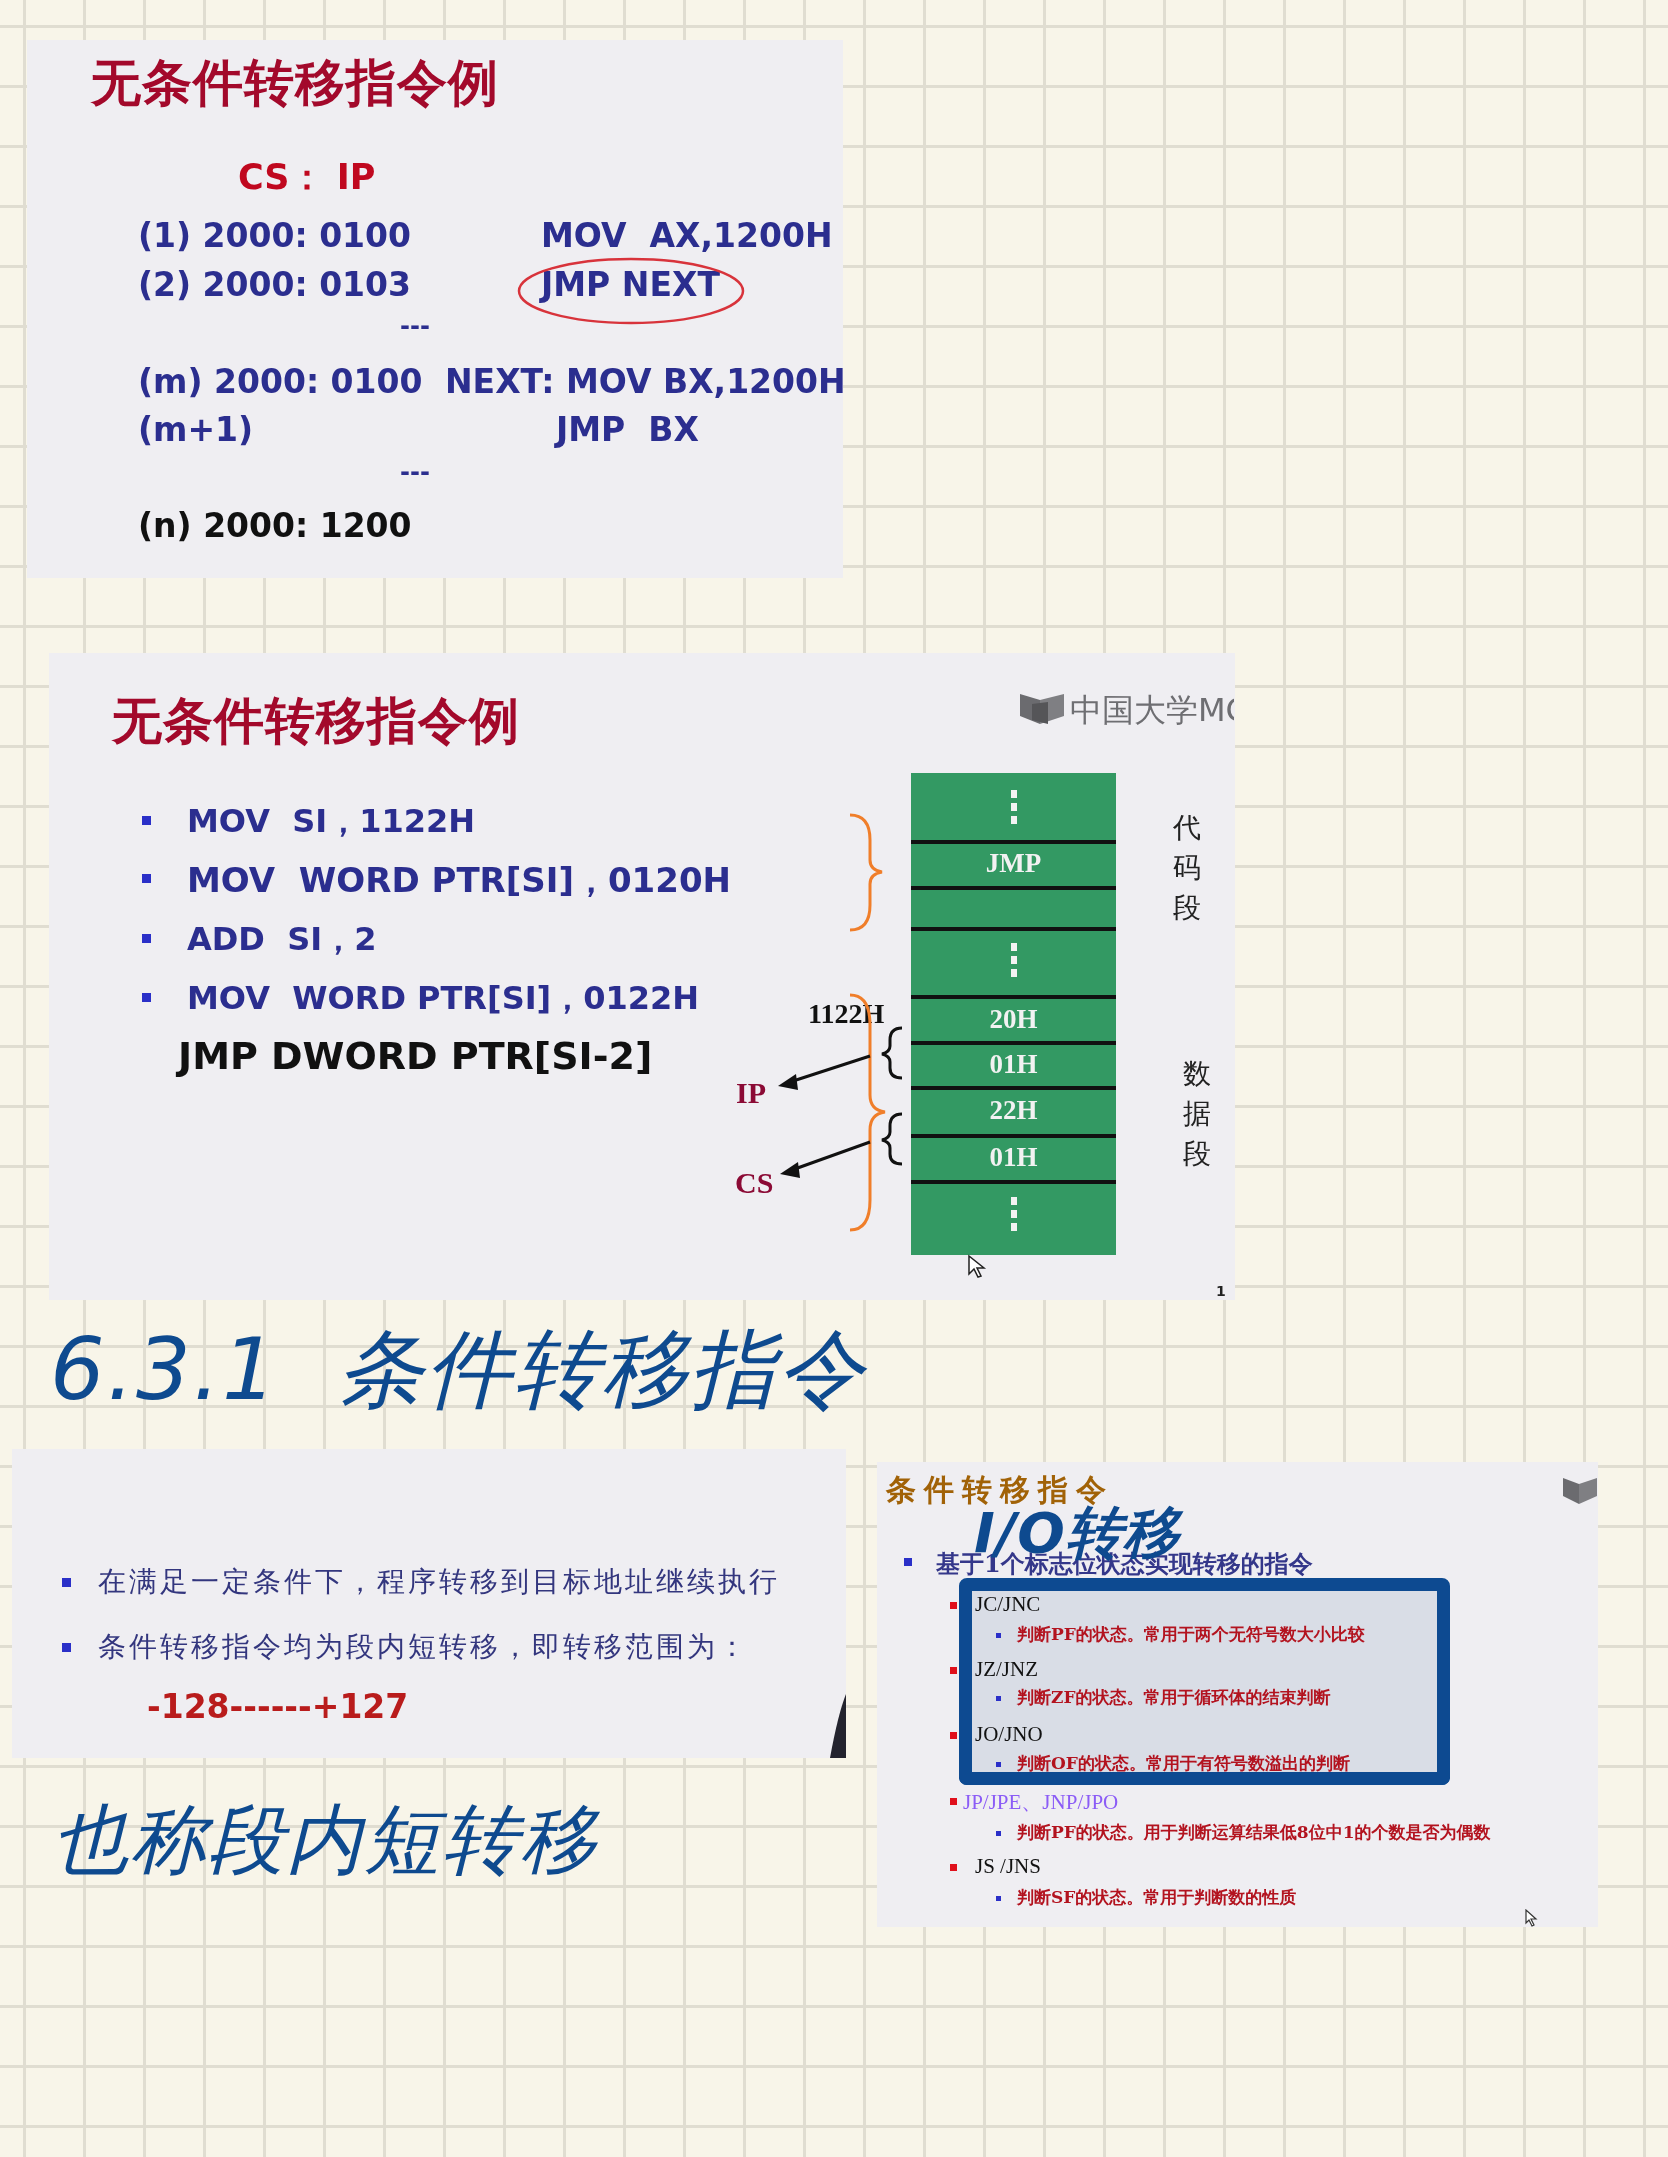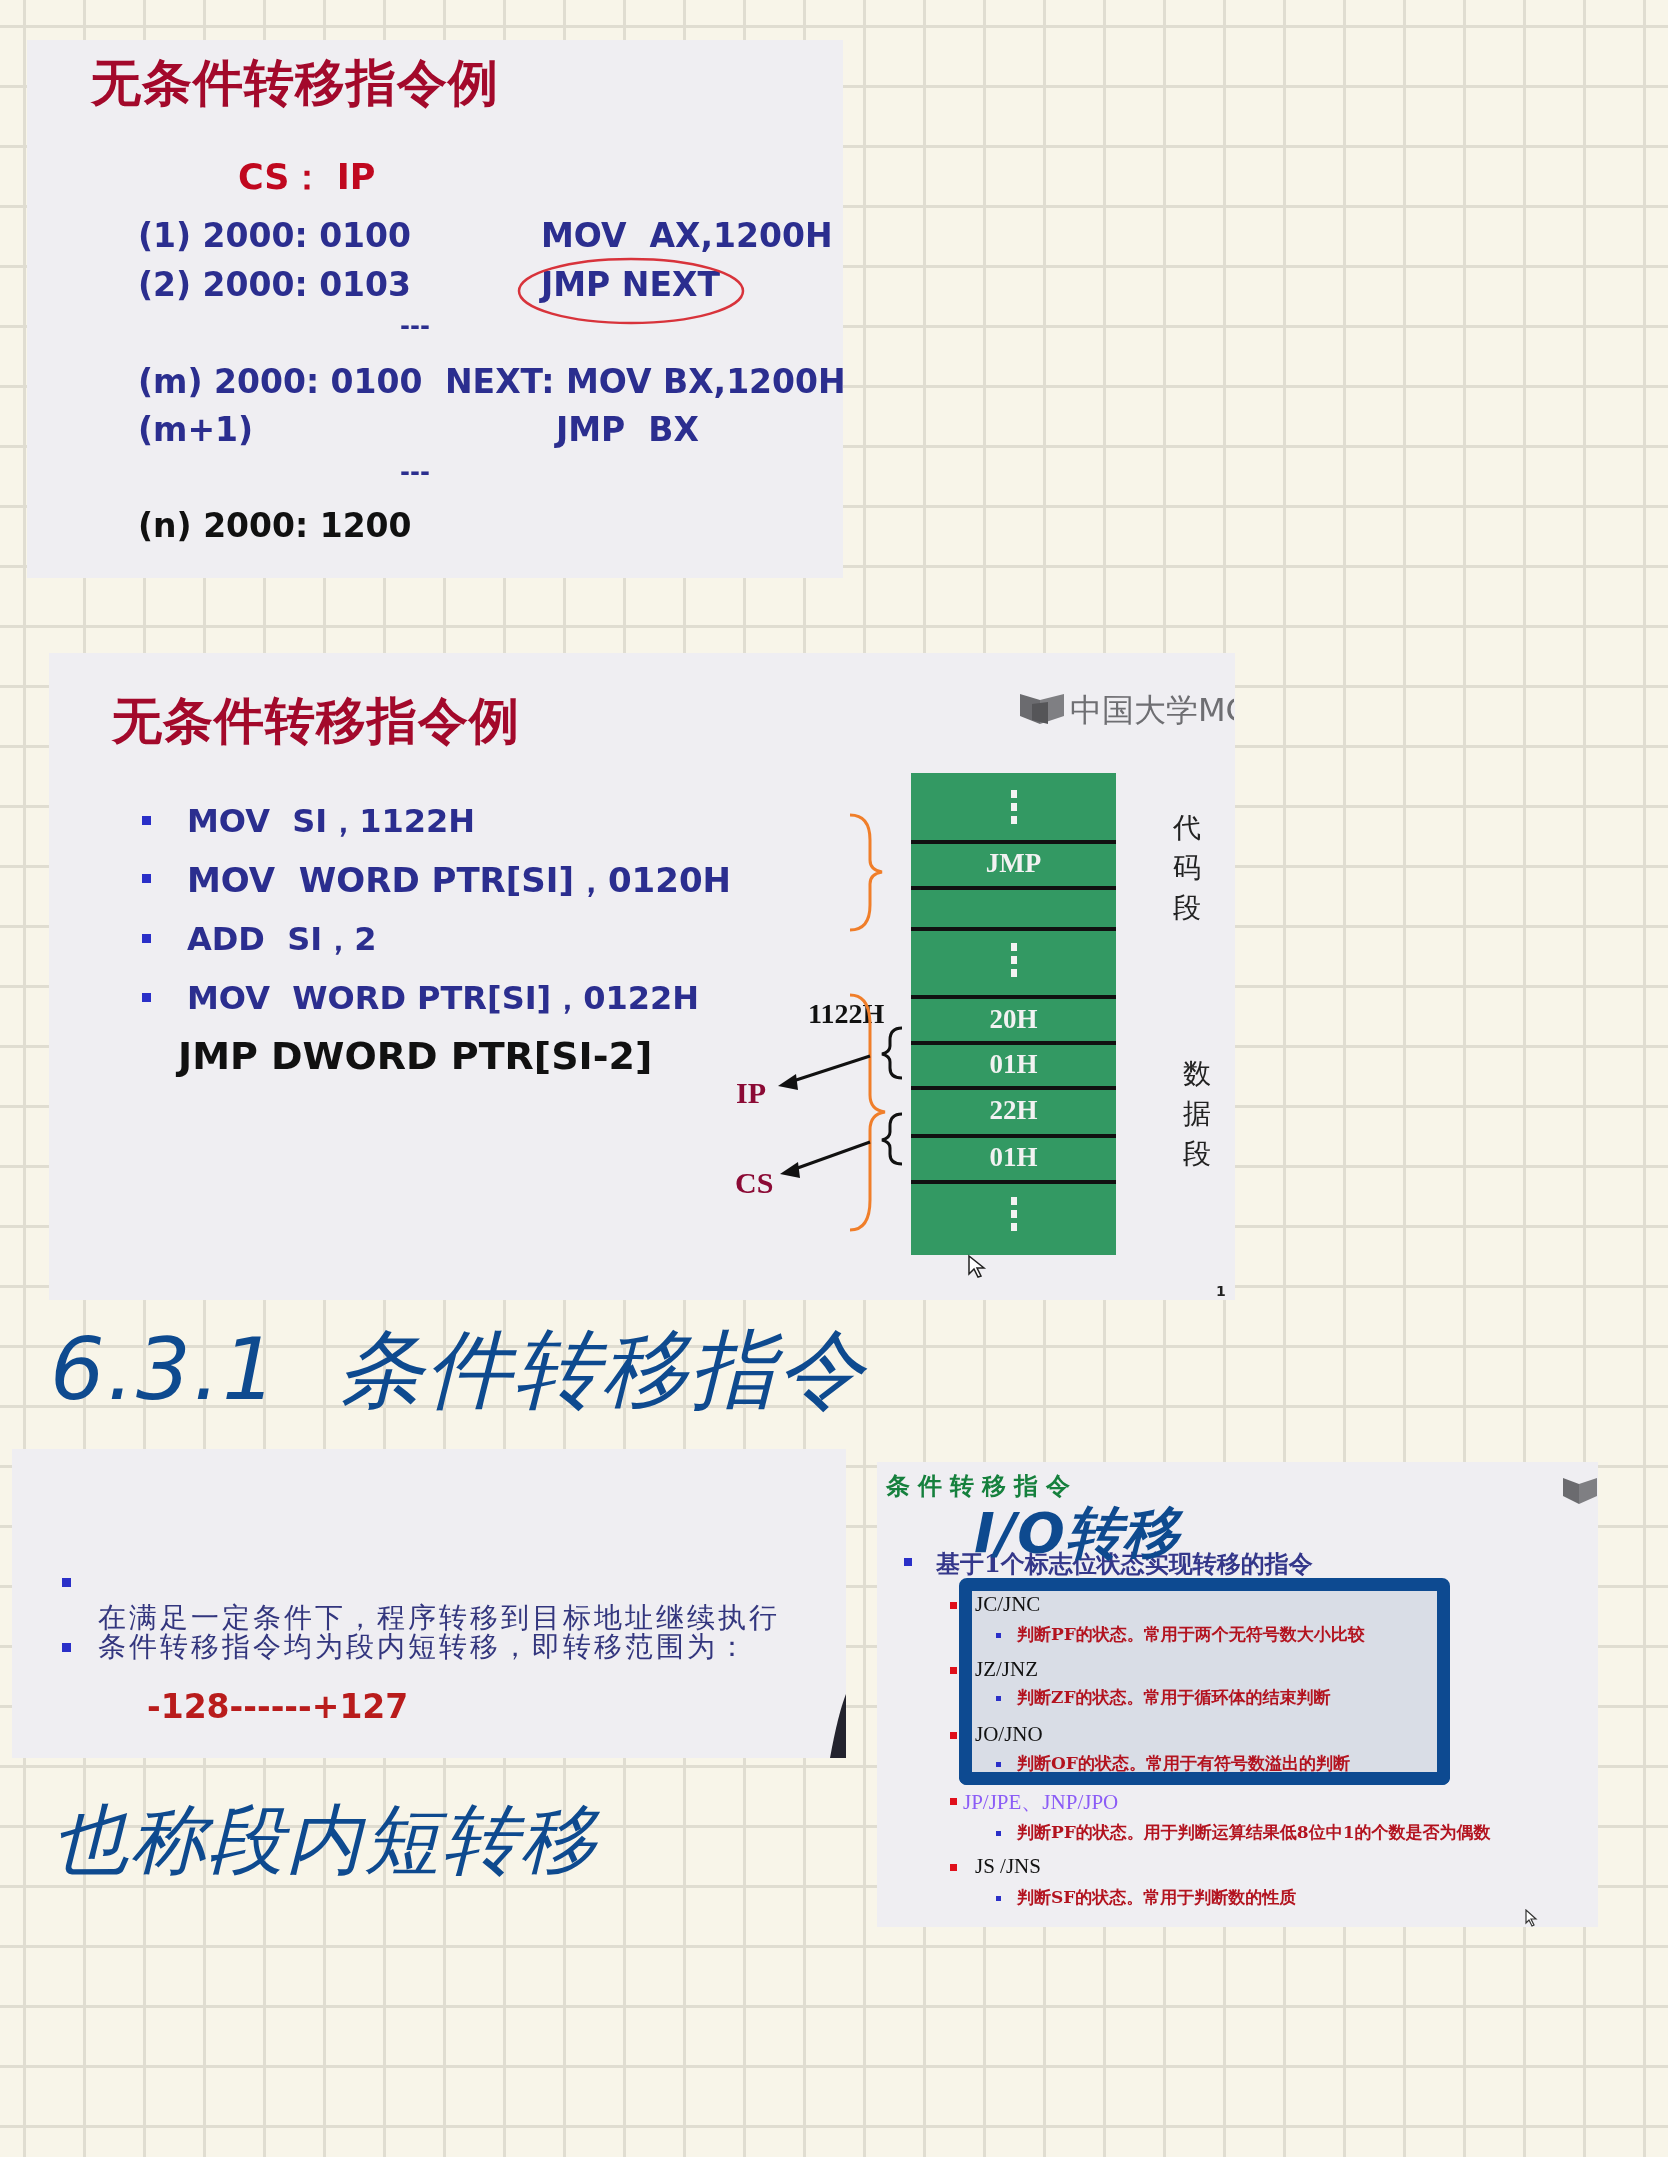--- a/index.html
+++ b/index.html
@@ -147,33 +147,33 @@
 <svg class="abs" style="left:967px; top:1254px;" width="20" height="26" viewBox="0 0 20 26">
   <path d="M2 2 L2 20 L7 15 L11 23 L14 22 L10 14 L17 14 Z" fill="#fff" stroke="#222" stroke-width="1.5"></path>
 </svg>
 
 <div class="abs" style="left:1216px; top:1283px; font-size:14px; font-weight:bold; color:#222;">1</div>
 
 <div class="hand" style="left:50px; top:1312px; font-size:86px; font-weight:normal; letter-spacing:2px; white-space:pre;">6.3.1  条件转移指令</div>
 
 <div class="slide" style="left:12px; top:1449px; width:834px; height:309px;">
   <div class="bullet-sq" style="left:50px; top:129px;"></div>
-  <div class="abs small-text" style="left:86px; top:114px; font-size:28px; color:#33367e; letter-spacing:3px; font-family:'DejaVu Serif', serif;margin-top:36px;">在满足一定条件下，程序转移到目标地址继续执行</div>
+  <div class="abs small-text" style="left:86px; top:114px; font-size:28px; color:#33367e; letter-spacing:3px; font-family:'DejaVu Serif', serif;">在满足一定条件下，程序转移到目标地址继续执行</div>
   <div class="bullet-sq" style="left:50px; top:194px;"></div>
   <div class="abs small-text" style="left:86px; top:179px; font-size:28px; color:#33367e; letter-spacing:3px; font-family:'DejaVu Serif', serif;">条件转移指令均为段内短转移，即转移范围为：</div>
   <div class="abs small-text" style="left:135px; top:238px; font-size:33px; font-weight:bold; color:#b91c1c;">-128------+127</div>
   <svg class="abs" style="left:816px; top:245px;" width="18" height="64" viewBox="0 0 18 64">
     <path d="M18 0 Q10 20 2 64 L18 64 Z" fill="#23232e"></path>
   </svg>
 </div>
 
 <div class="hand" style="left:52px; top:1790px; font-size:76px; font-weight:normal; letter-spacing:2px;">也称段内短转移</div>
 
 <div class="slide" style="left:877px; top:1462px; width:721px; height:465px;">
-  <div class="abs small-text" style="left:9px; top:8px; font-size:24px; font-weight:bold; color:#15803d; letter-spacing:8px; font-family:'DejaVu Serif', serif;">条件转移指令</div>
+  <div class="abs small-text" style="left:9px; top:8px; font-size:30px; font-weight:bold; color:#a16207; letter-spacing:8px; font-family:'DejaVu Serif', serif;">条件转移指令</div>
   <svg class="abs" style="left:686px; top:14px;" width="34" height="30" viewBox="0 0 34 30">
     <path d="M0 2 L16 8 L16 28 L0 20 Z" fill="#6b6b6f"></path>
     <path d="M16 8 L34 2 L34 20 L16 28 Z" fill="#7f7f83"></path>
   </svg>
 
   <div class="bullet-sq" style="left:27px; top:96px; width:8px; height:8px;"></div>
   <div class="abs small-text" style="left:59px; top:86px; font-size:24px; font-weight:bold; color:#34378a; font-family:'DejaVu Serif', serif;">基于1个标志位状态实现转移的指令</div>
 
   <div class="abs" style="left:82px; top:116px; width:491px; height:207px; box-sizing:border-box; border:13px solid #0d4a91; border-radius:8px; background:#d9dde6;"></div>
 

